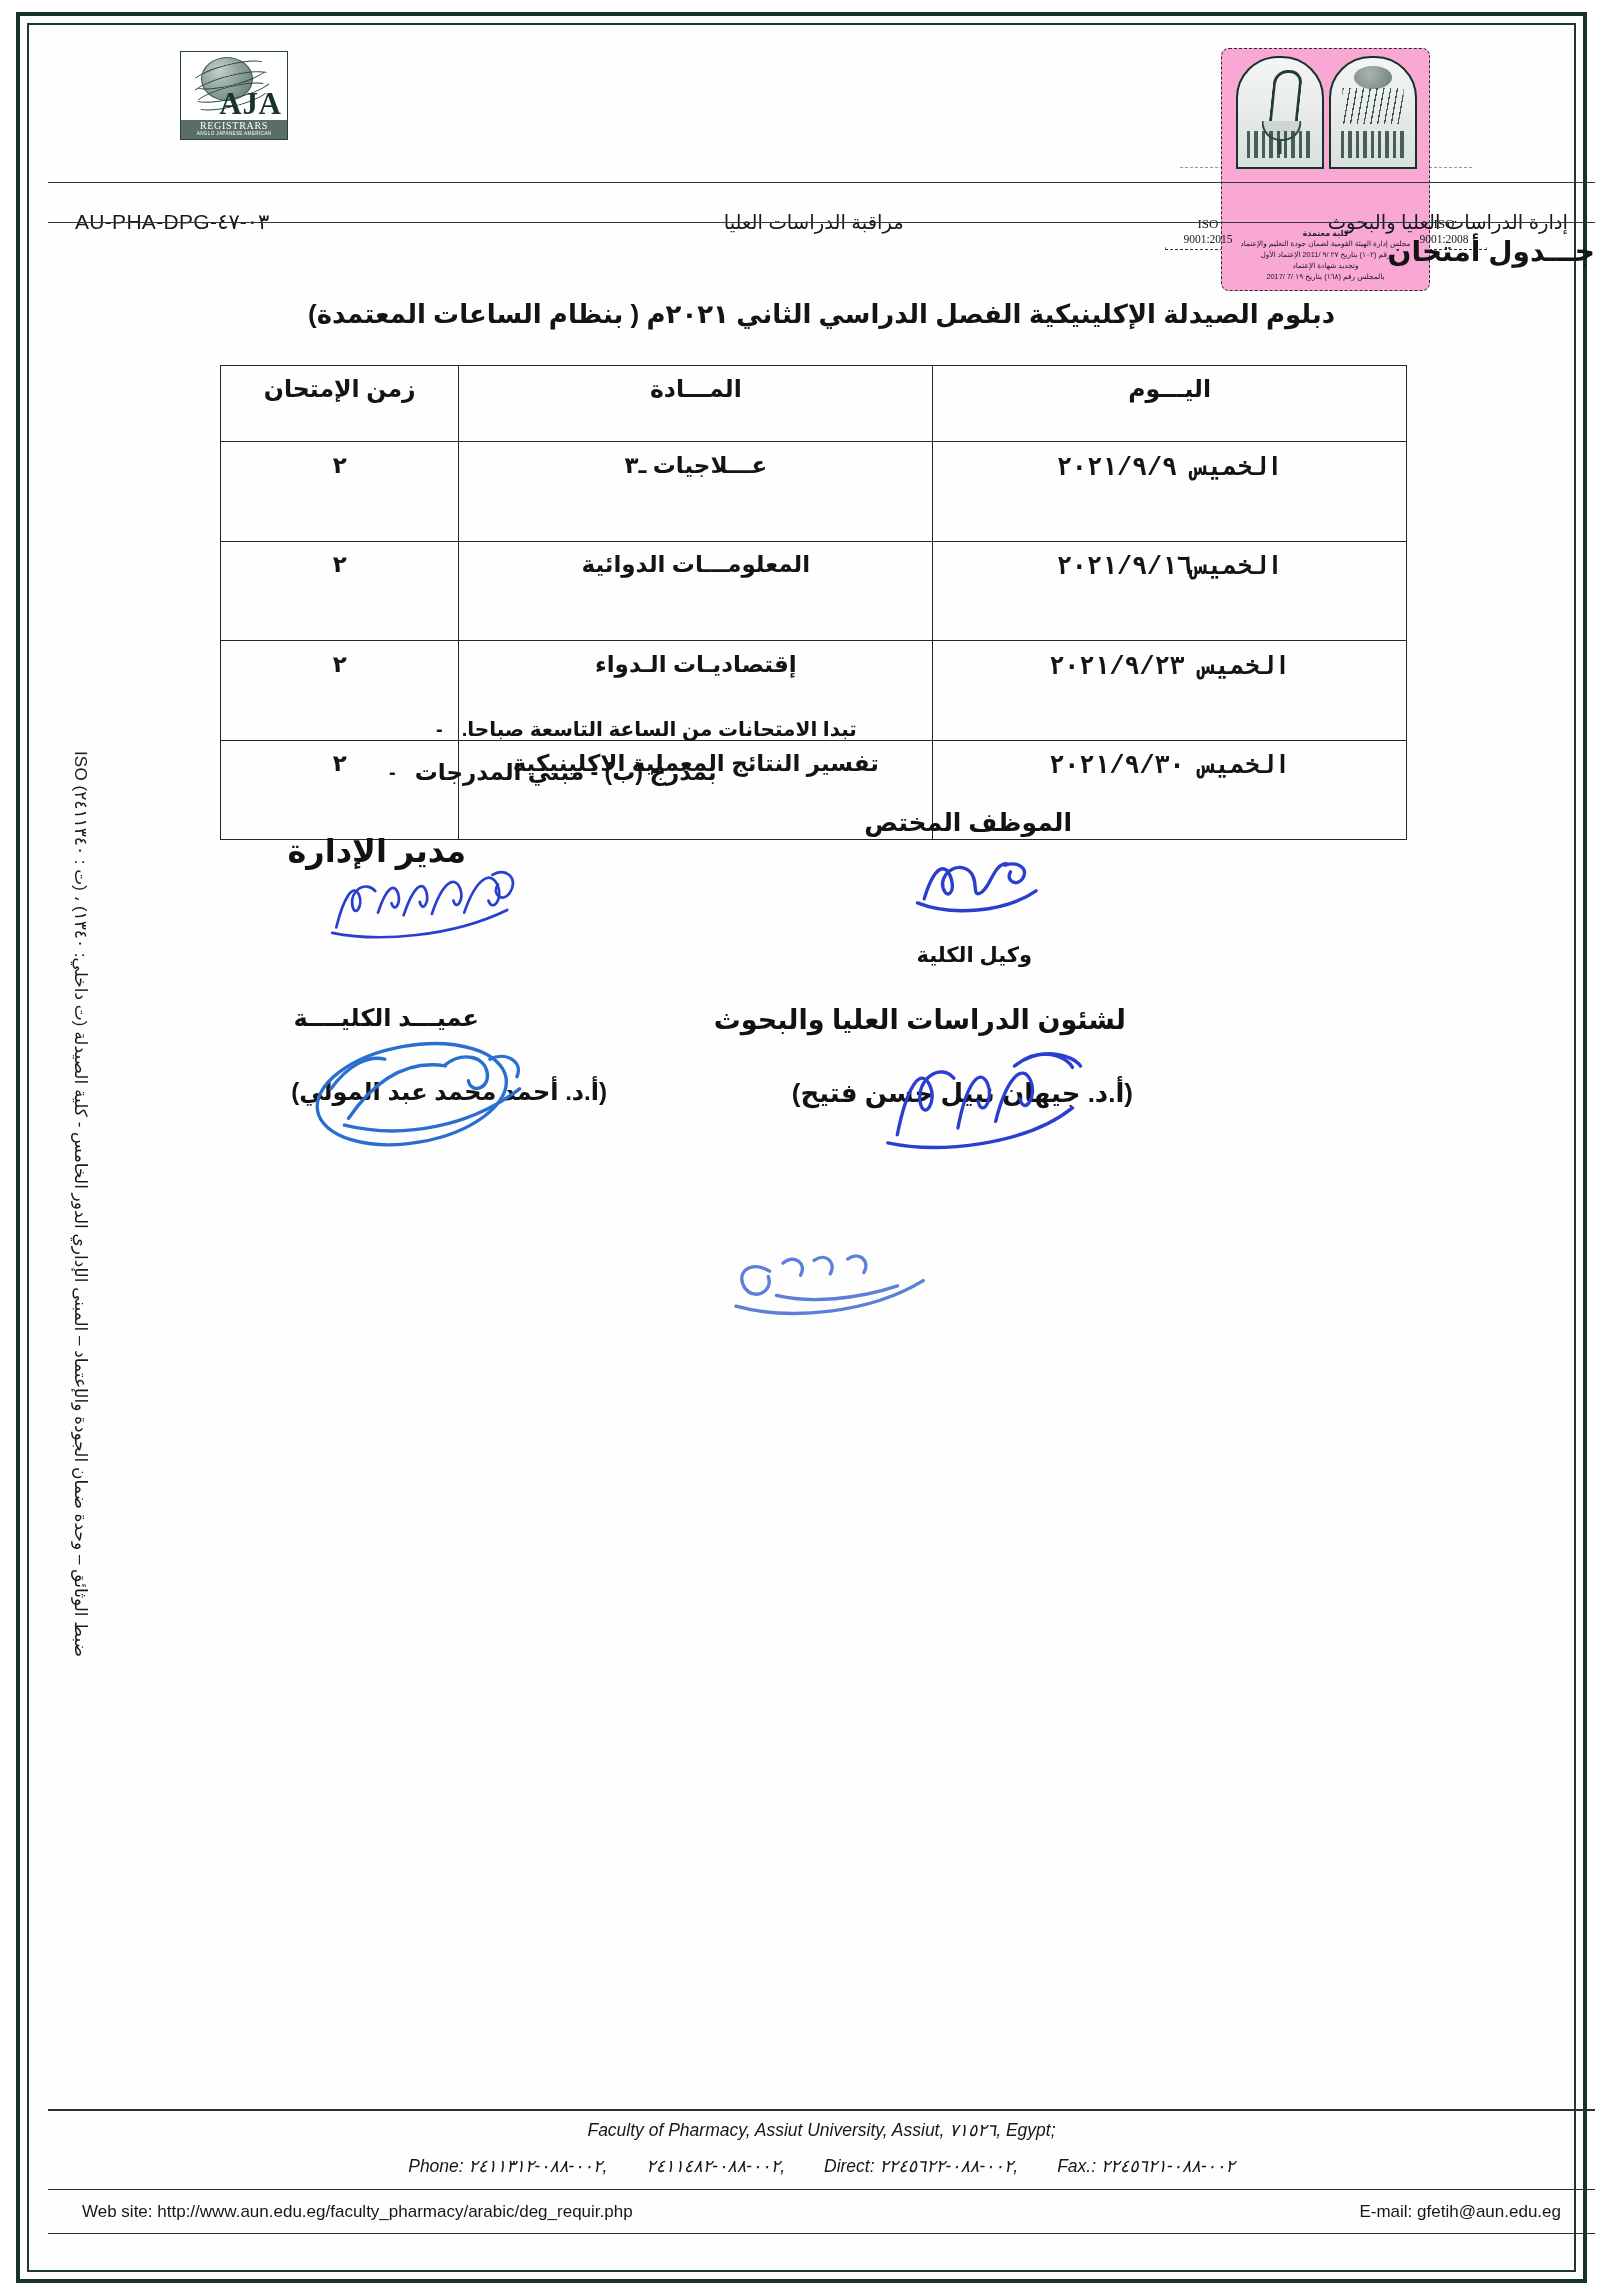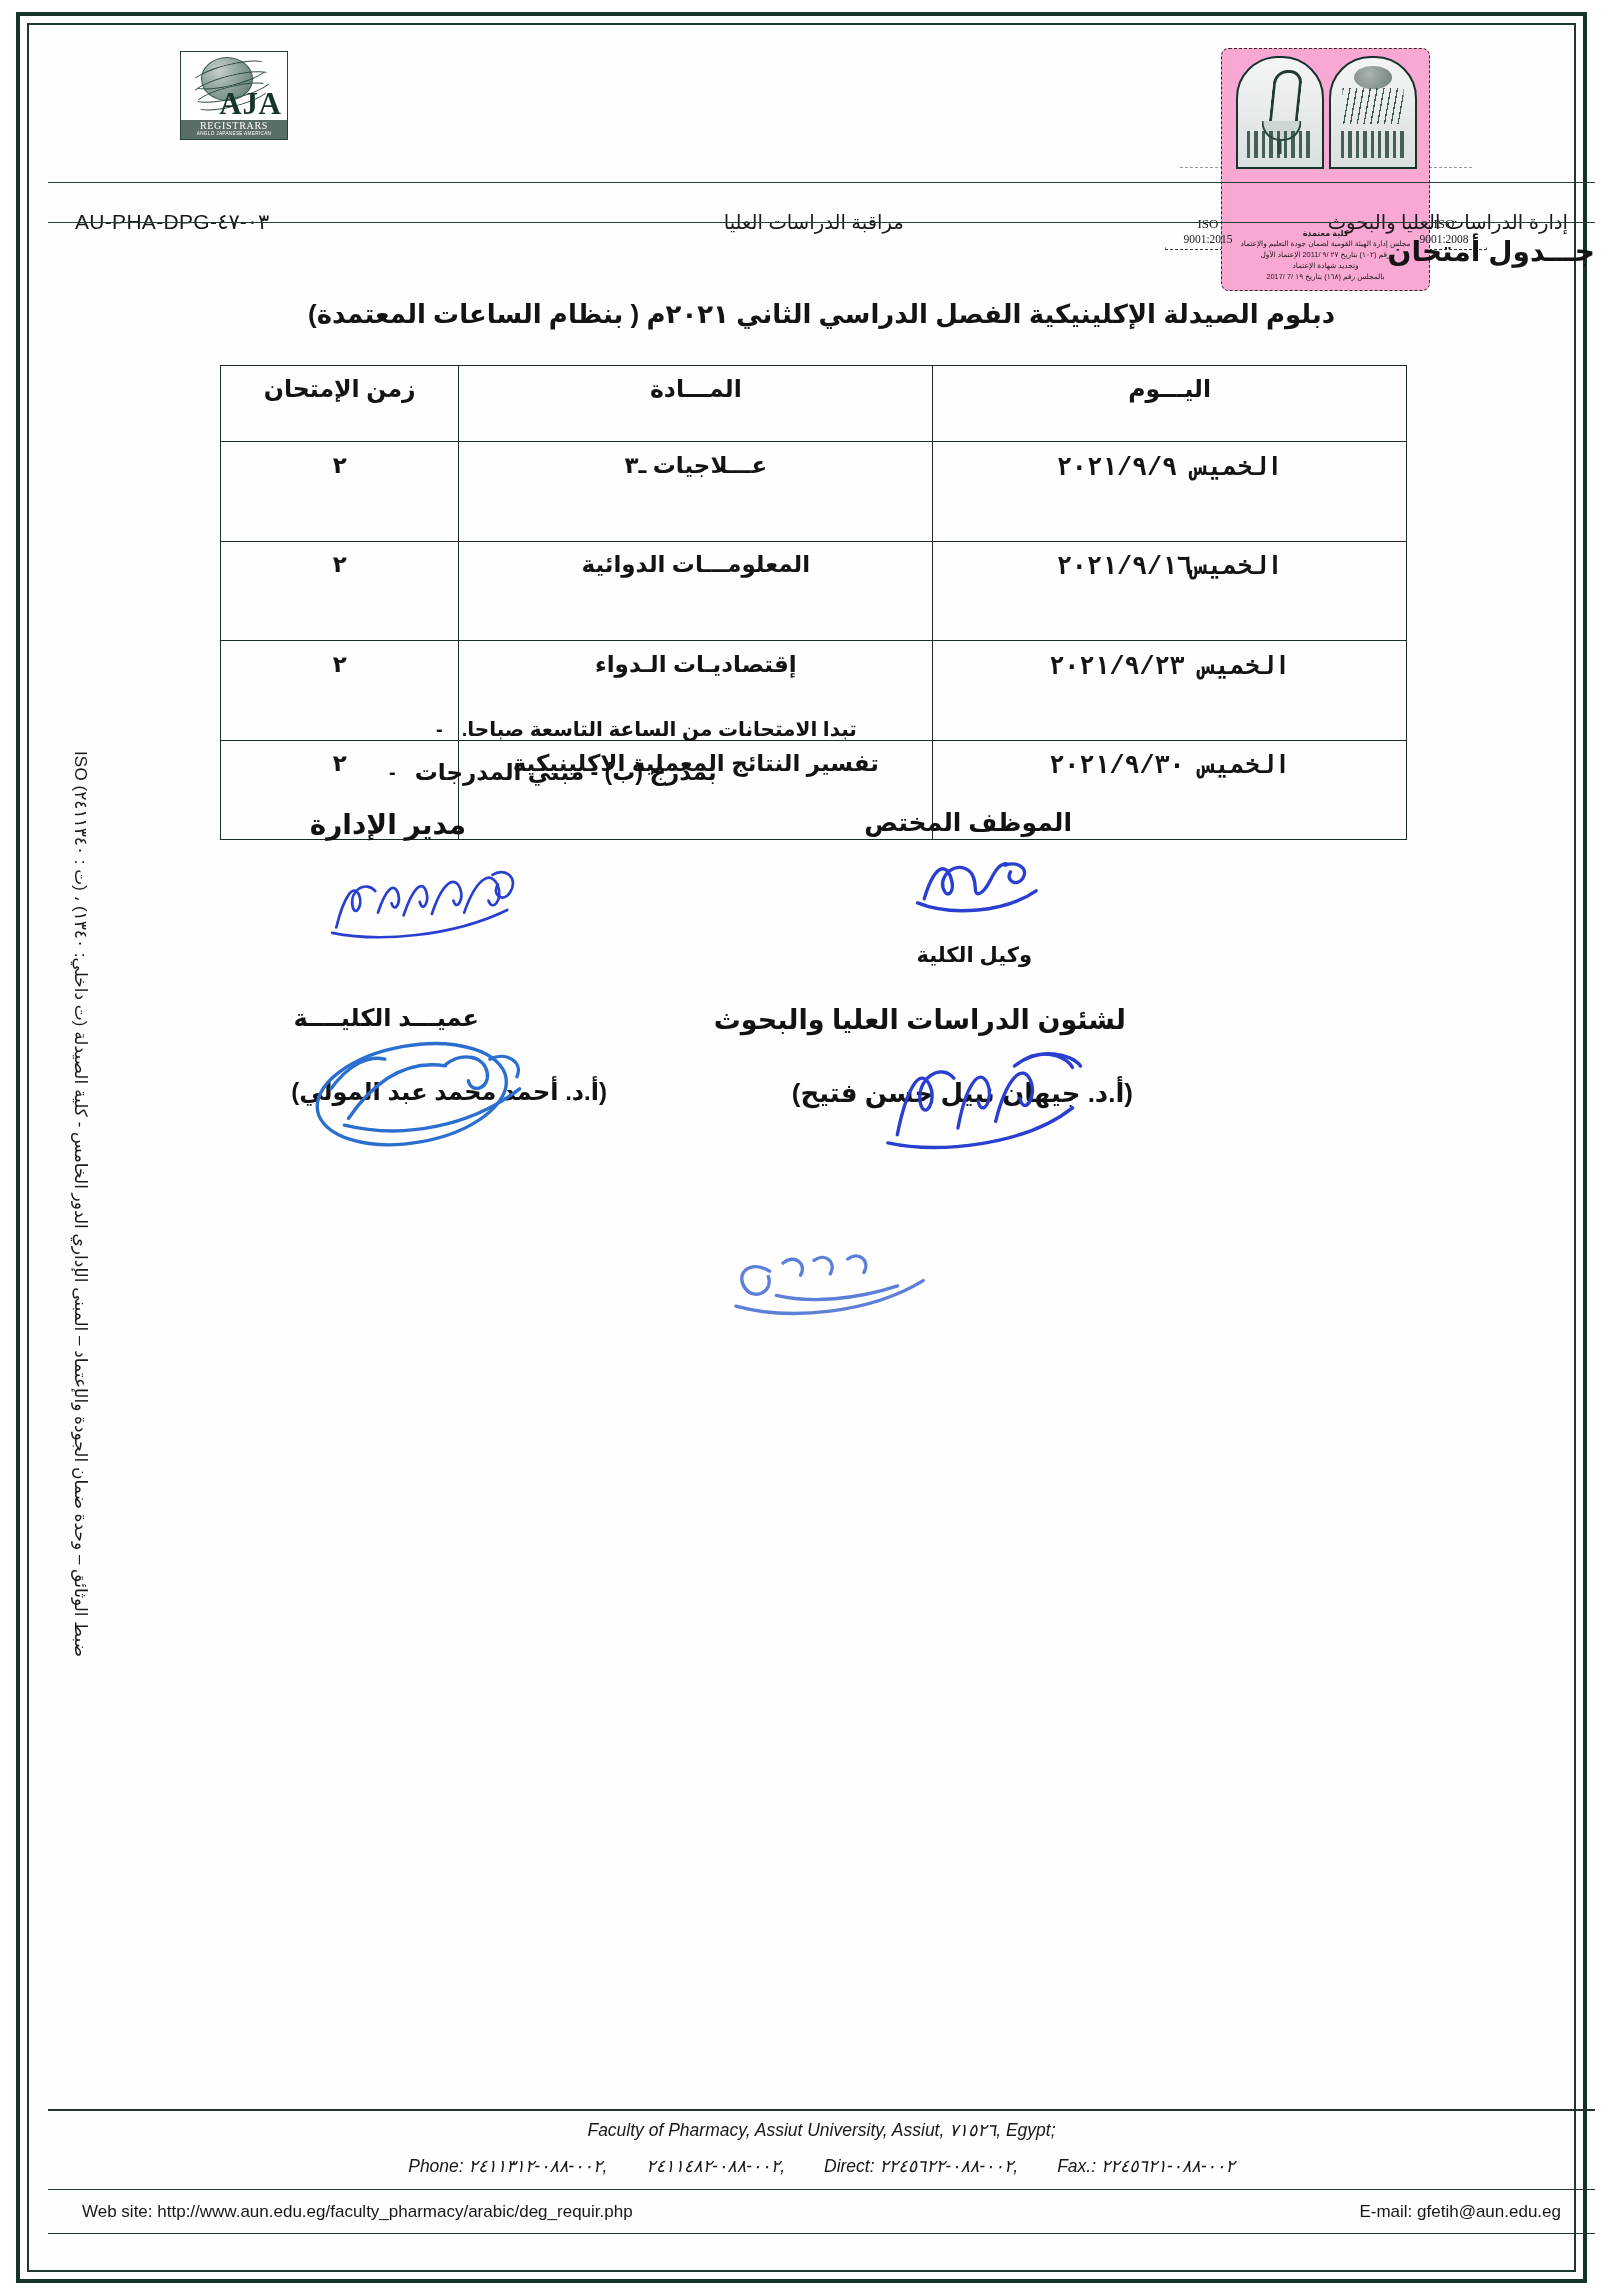--- a/index.html
+++ b/index.html
@@ -375,21 +375,21 @@
     height: 566px;
     direction: rtl;
   }
   .sig-label {
     position: absolute;
     font-weight: 700;
     color: #121212;
     white-space: nowrap;
   }
   .lbl-officer   { right: 459px;  top: 0;    font-size: 25px; }
-  .lbl-manager   { right: 1065px; top: 0; font-size: 28px; }
+  .lbl-manager   { right: 1065px; top: 24px; font-size: 32px; }
   .lbl-vice      { right: 499px;  top: 135px; font-size: 21px; }
   .lbl-vice2     { right: 405px;  top: 196px; font-size: 27px; }
   .lbl-dean      { right: 1052px; top: 196px; font-size: 24px; }
   .name-vice     { right: 398px;  top: 270px; font-size: 26px; }
   .name-dean     { right: 924px; top: 270px; font-size: 24px; margin-left: 16px; }
 
   
   .sig-svg { position: absolute; }
   .sig-officer-svg { right: 472px; top: 30px; }
   .sig-manager-svg { right: 998px; top: 40px; }

